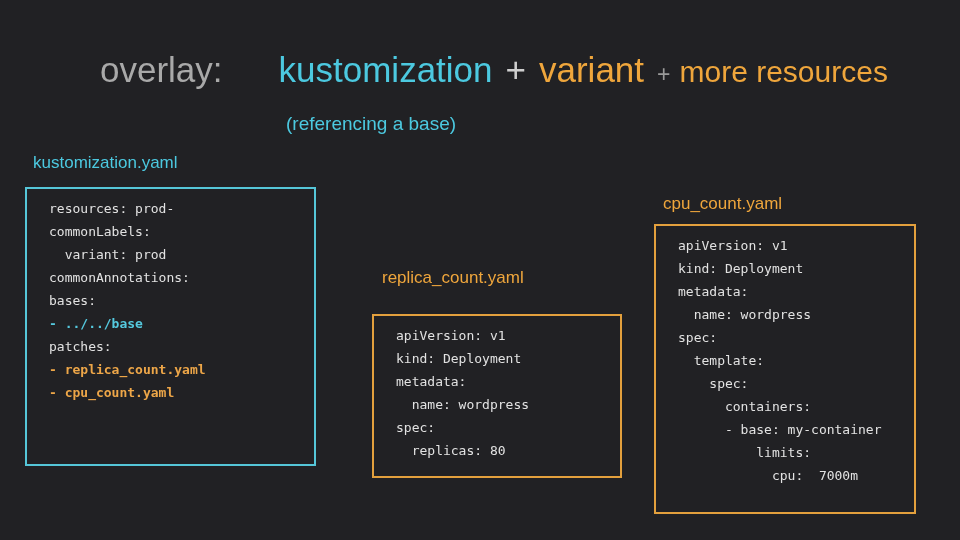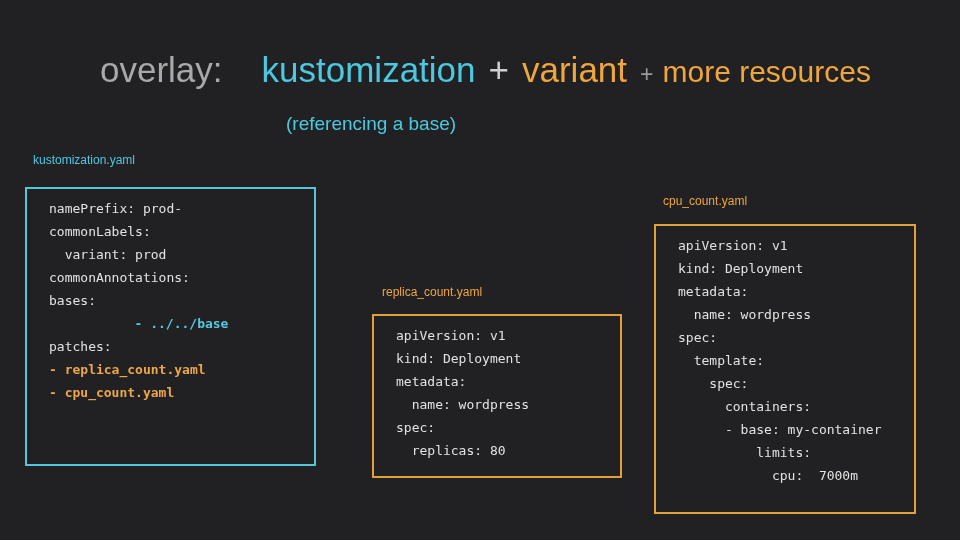--- a/index.html
+++ b/index.html
@@ -12,79 +12,79 @@
   .slide{
     position:relative; width:960px; height:540px; overflow:hidden;
     background:var(--bg);
     font-family:"Liberation Sans", sans-serif;
   }
   .title{
     position:absolute; left:100px; top:44px;
     display:flex; align-items:baseline; white-space:pre;
   }
   .t-big{font-size:35px; line-height:40px;}
-  .t-overlay{color:var(--gray); margin-right:39px;}
+  .t-overlay{color:var(--gray); margin-right:56px;}
   .t-kust{color:var(--cyan);margin-top:6px;}
   .t-plus1{color:var(--plus_light); margin:0 13px;}
   .t-patches{color:var(--orange);}
   .t-plus2{font-size:23px; color:var(--plus_gray); margin:0 9px 0 13px;}
   .t-more{font-size:30px; color:var(--orange);}
   .subtitle{
     position:absolute; left:286px; top:88px;
     font-size:19px; color:var(--cyan);margin-top:25px;
   }
   .panel-label{
-    position:absolute; font-size:12px;
+    position:absolute; font-size:17px;
   }
   .label-cyan{color:var(--cyan);}
   .label-orange{color:var(--orange);}
   .code-box{
     position:absolute; box-sizing:border-box;
     padding:8px 0 0 22px;
     background:transparent;
   }
   .box-cyan{border:2px solid var(--border_cyan);}
   .box-orange{border:2px solid var(--border_orange);}
   .code-line{
     font-family:"DejaVu Sans Mono", monospace;
     font-size:13px; line-height:23px; height:23px;
     white-space:pre; color:var(--code_text);
   }
-  .line-cyan{color:var(--code_cyan); font-weight:bold;text-align:center;}
+  .line-cyan{color:var(--code_cyan); font-weight:bold;}
   .line-orange{color:var(--code_orange); font-weight:bold;}
 </style>
 </head>
 <body>
 
 <div class="slide">
 
   <div class="title">
     <span class="t-big t-overlay">overlay:</span>
     <span class="t-big t-kust">kustomization</span>
     <span class="t-big t-plus1">+</span>
     <span class="t-big t-patches">variant</span>
     <span class="t-plus2">+</span>
     <span class="t-more">more resources</span>
   </div>
   <div class="subtitle">(referencing a base)</div>
 
   <div class="panel-label label-cyan" style="left:33px; top:153px;">kustomization.yaml</div>
   <div class="code-box box-cyan" style="left:25px; top:187px; width:291px; height:279px;">
-    <div class="code-line">namePrefix: prod-</div>
+    <div class="code-line">resources: prod-</div>
     <div class="code-line">commonLabels:</div>
     <div class="code-line">  variant: prod</div>
     <div class="code-line">commonAnnotations:</div>
     <div class="code-line">bases:</div>
     <div class="code-line line-cyan">- ../../base</div>
     <div class="code-line">patches:</div>
     <div class="code-line line-orange">- replica_count.yaml</div>
     <div class="code-line line-orange">- cpu_count.yaml</div>
   </div>
 
-  <div class="panel-label label-orange" style="left:382px; top:285px;">replica_count.yaml</div>
+  <div class="panel-label label-orange" style="left:382px; top:268px;">replica_count.yaml</div>
   <div class="code-box box-orange" style="left:372px; top:314px; width:250px; height:164px;">
     <div class="code-line">apiVersion: v1</div>
     <div class="code-line">kind: Deployment</div>
     <div class="code-line">metadata:</div>
     <div class="code-line">  name: wordpress</div>
     <div class="code-line">spec:</div>
     <div class="code-line">  replicas: 80</div>
   </div>
 
   <div class="panel-label label-orange" style="left:663px; top:194px;">cpu_count.yaml</div>

